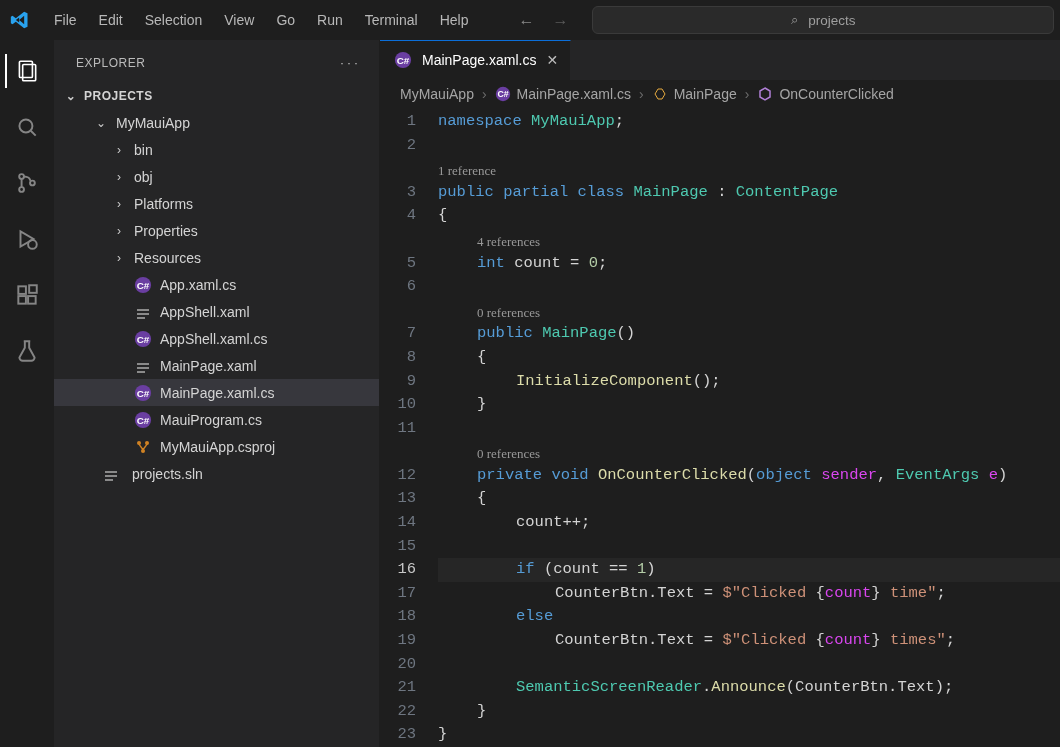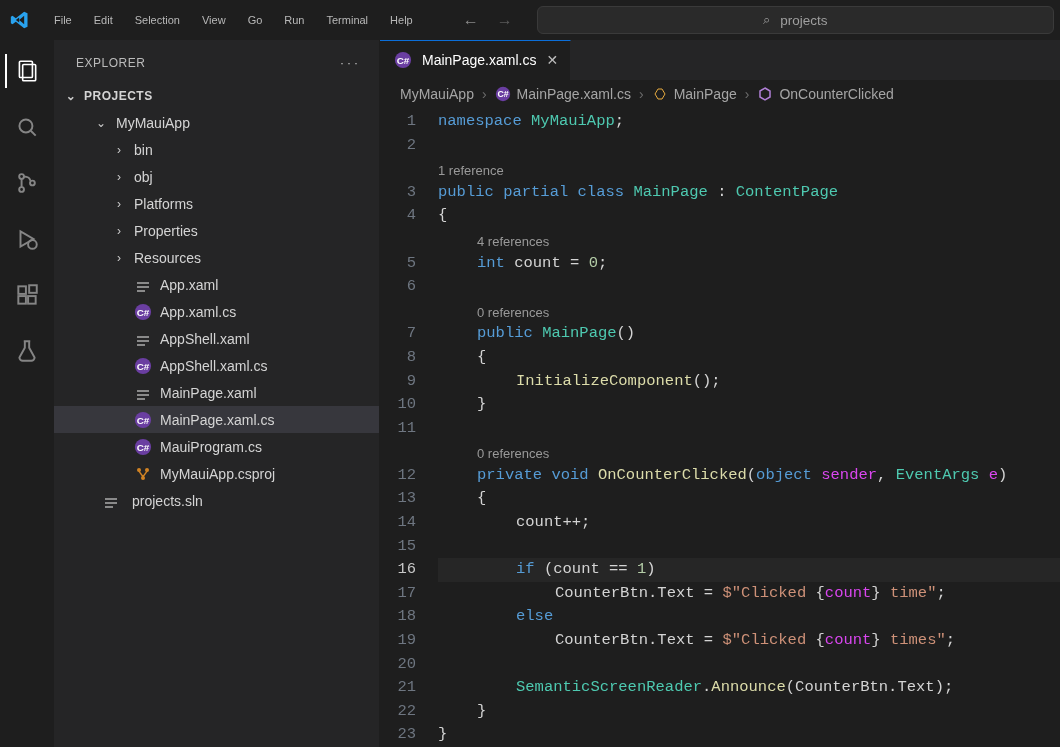--- a/index.html
+++ b/index.html
@@ -18,21 +18,21 @@
     padding: 0 6px;
   }
   .titlebar .logo {
     width: 28px; display:flex; justify-content:center; align-items:center;
     margin-right: 10px;
   }
   .logo svg { width: 20px; height: 20px; }
   .menubar { display:flex; gap: 2px; }
   .menubar-item {
     color: #b8b8b8; padding: 4px 10px; border-radius: 4px; cursor: default;
-    font-size: 11px;
+    font-size: 14px;
   }
   .nav-arrows {
     display:flex; gap: 18px; margin-left: 40px; color:#8a8a8a;
   }
   .nav-arrows span { font-size: 16px; cursor: default;}
   .search-box {
     flex: 1; margin-left: 24px; height: 28px;
     background:#2a2a2a; border:1px solid #3a3a3a; border-radius:6px;
     display:flex; align-items:center; justify-content:center;
     color:#9f9f9f; gap:10px; font-size:13.5px;
@@ -108,21 +108,21 @@
   }
   .gutter {
     width: 58px; text-align: right; color:#6e7681; padding-top: 2px;
     user-select:none;
   }
   .gutter .ln { padding-right: 22px; height:23.6px; }
   .gutter .codelens { height:23.6px; }
   .code { flex:1; padding-top: 2px; min-width:0; white-space: pre; overflow:hidden;}
   .code-line { height:23.6px; position:relative; }
   .codelens-line {
-    height:23.6px; font-family: Liberation Sans, sans-serif;
+    height:23.6px; font-family: Liberation Serif, serif;
     color:#999999; font-size:13px; padding-top:2px;
   }
   .hl { background: rgba(255,255,255,0.04); display:block; width:100%; }
   .indent-guide {
     display:inline-block; border-left: 1px solid #404040;
   }
   
   .kw { color:#569cd6; }
   .type { color:#4ec9b0; }
   .method { color:#dcdcaa; }
@@ -233,31 +233,20 @@
           <span class="twisty">›</span>
           <span class="label">Platforms</span>
         </div>
         <div class="tree-item" style="padding-left: 58px;">
           <span class="twisty">›</span>
           <span class="label">Properties</span>
         </div>
         <div class="tree-item" style="padding-left: 58px;">
           <span class="twisty">›</span>
           <span class="label">Resources</span>
-        </div>
-        <div class="tree-item" style="padding-left: 58px;">
-          <span class="twisty"></span>
-          <span class="ficon">
-            <svg viewBox="0 0 18 18">
-              <rect x="3" y="6" width="12" height="2" fill="#8a8a8a"></rect>
-              <rect x="3" y="10" width="12" height="2" fill="#8a8a8a"></rect>
-              <rect x="3" y="14" width="8" height="2" fill="#8a8a8a"></rect>
-            </svg>
-          </span>
-          <span class="label">App.xaml</span>
         </div>
         <div class="tree-item" style="padding-left: 58px;">
           <span class="twisty"></span>
           <span class="ficon">
             <svg viewBox="0 0 20 20">
               <circle cx="10" cy="10" r="9" fill="#6a3ea1"></circle>
               <text x="10" y="14" text-anchor="middle" font-size="11" font-family="Arial" fill="#fff" font-weight="700">C#</text>
             </svg>
           </span>
           <span class="label">App.xaml.cs</span>

